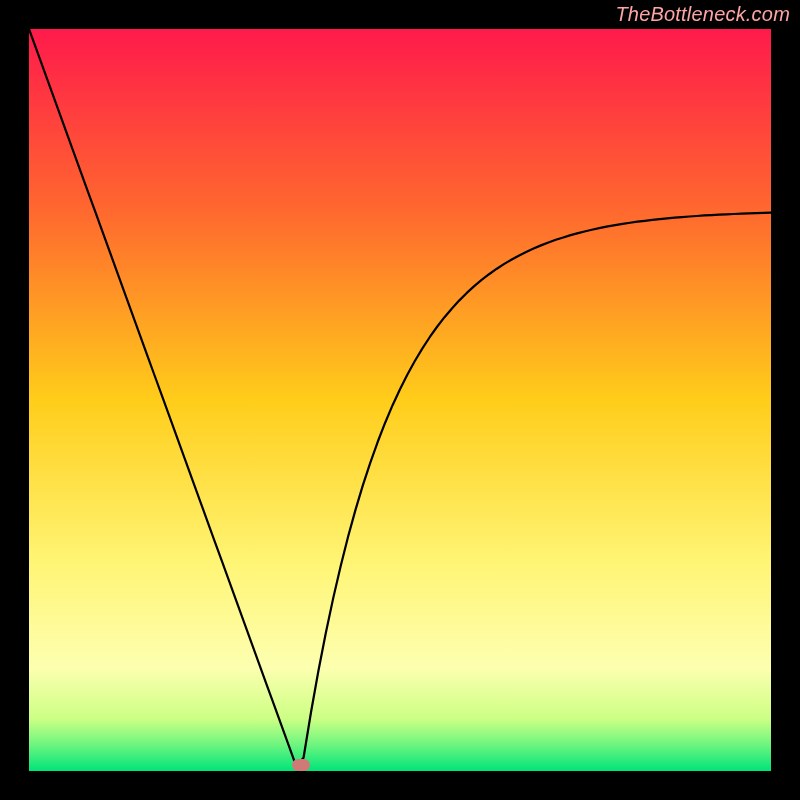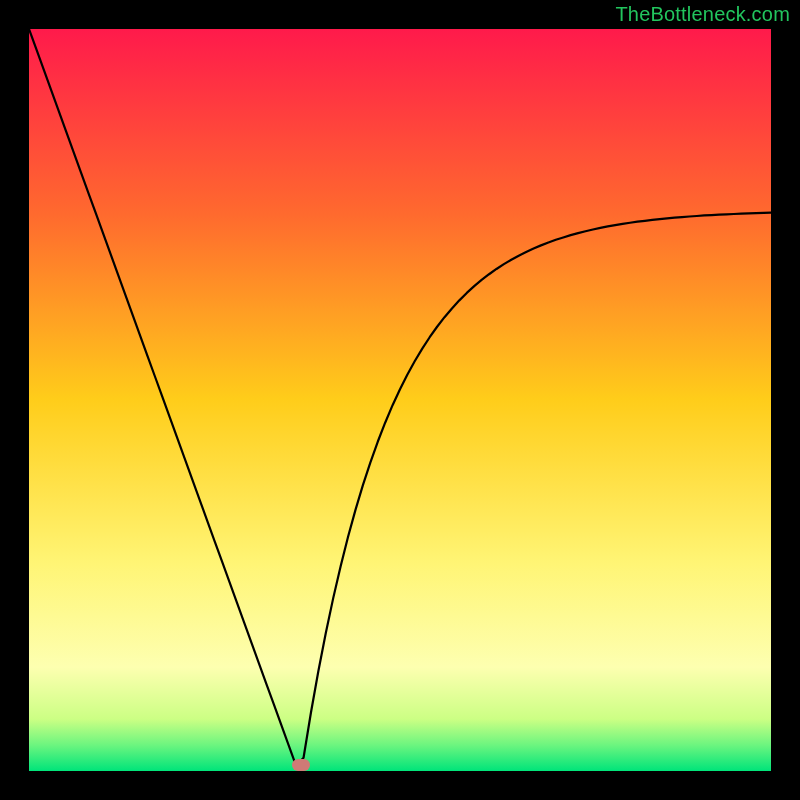--- a/index.html
+++ b/index.html
@@ -39,24 +39,25 @@
   }
   .marker {
     position: absolute;
     background: #cf7a76;
     border-radius: 7px;
   }
   .watermark {
     position: absolute;
     top: 3px;
     right: 10px;
-    color: #22c55e;
+    color: #fca5a5;
     font-size: 20px;
     font-weight: 500;
     letter-spacing: 0.2px;
+    font-style: italic;
   }
   .curve-path {
     fill: none;
     stroke: #000;
     stroke-width: 2.2;
     stroke-linecap: round;
     stroke-linejoin: round;
   }
 </style>
 </head>

